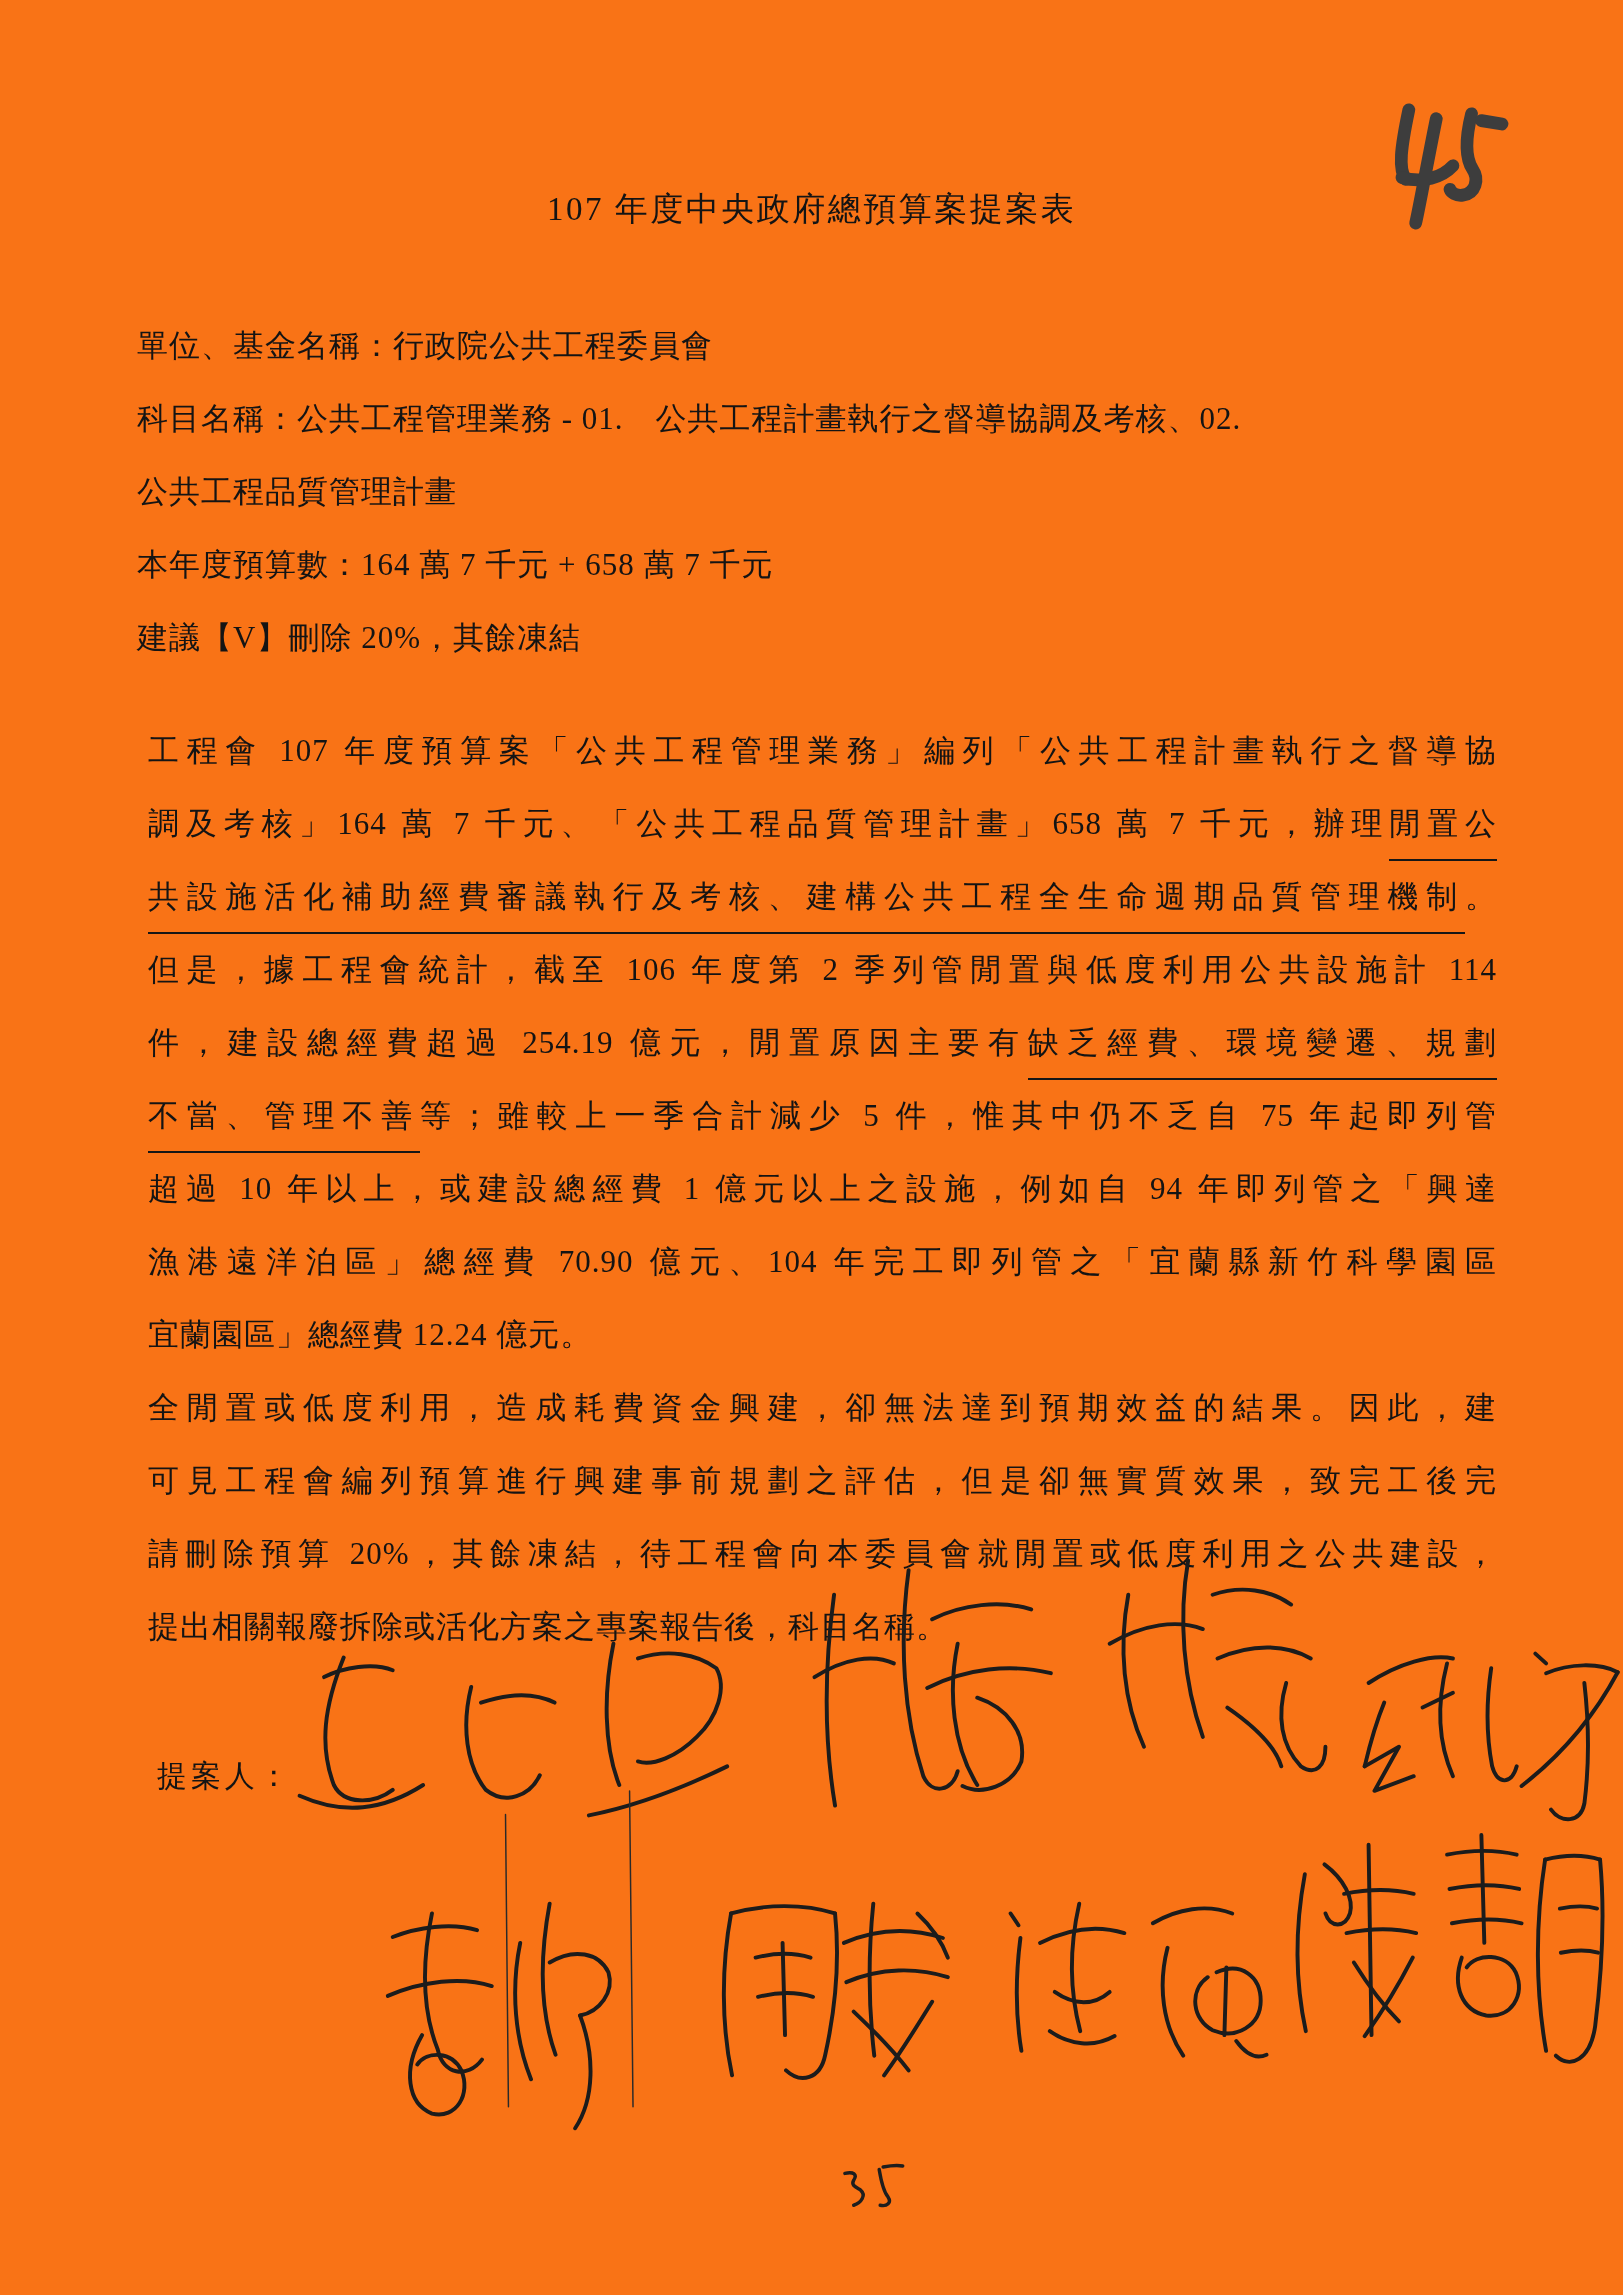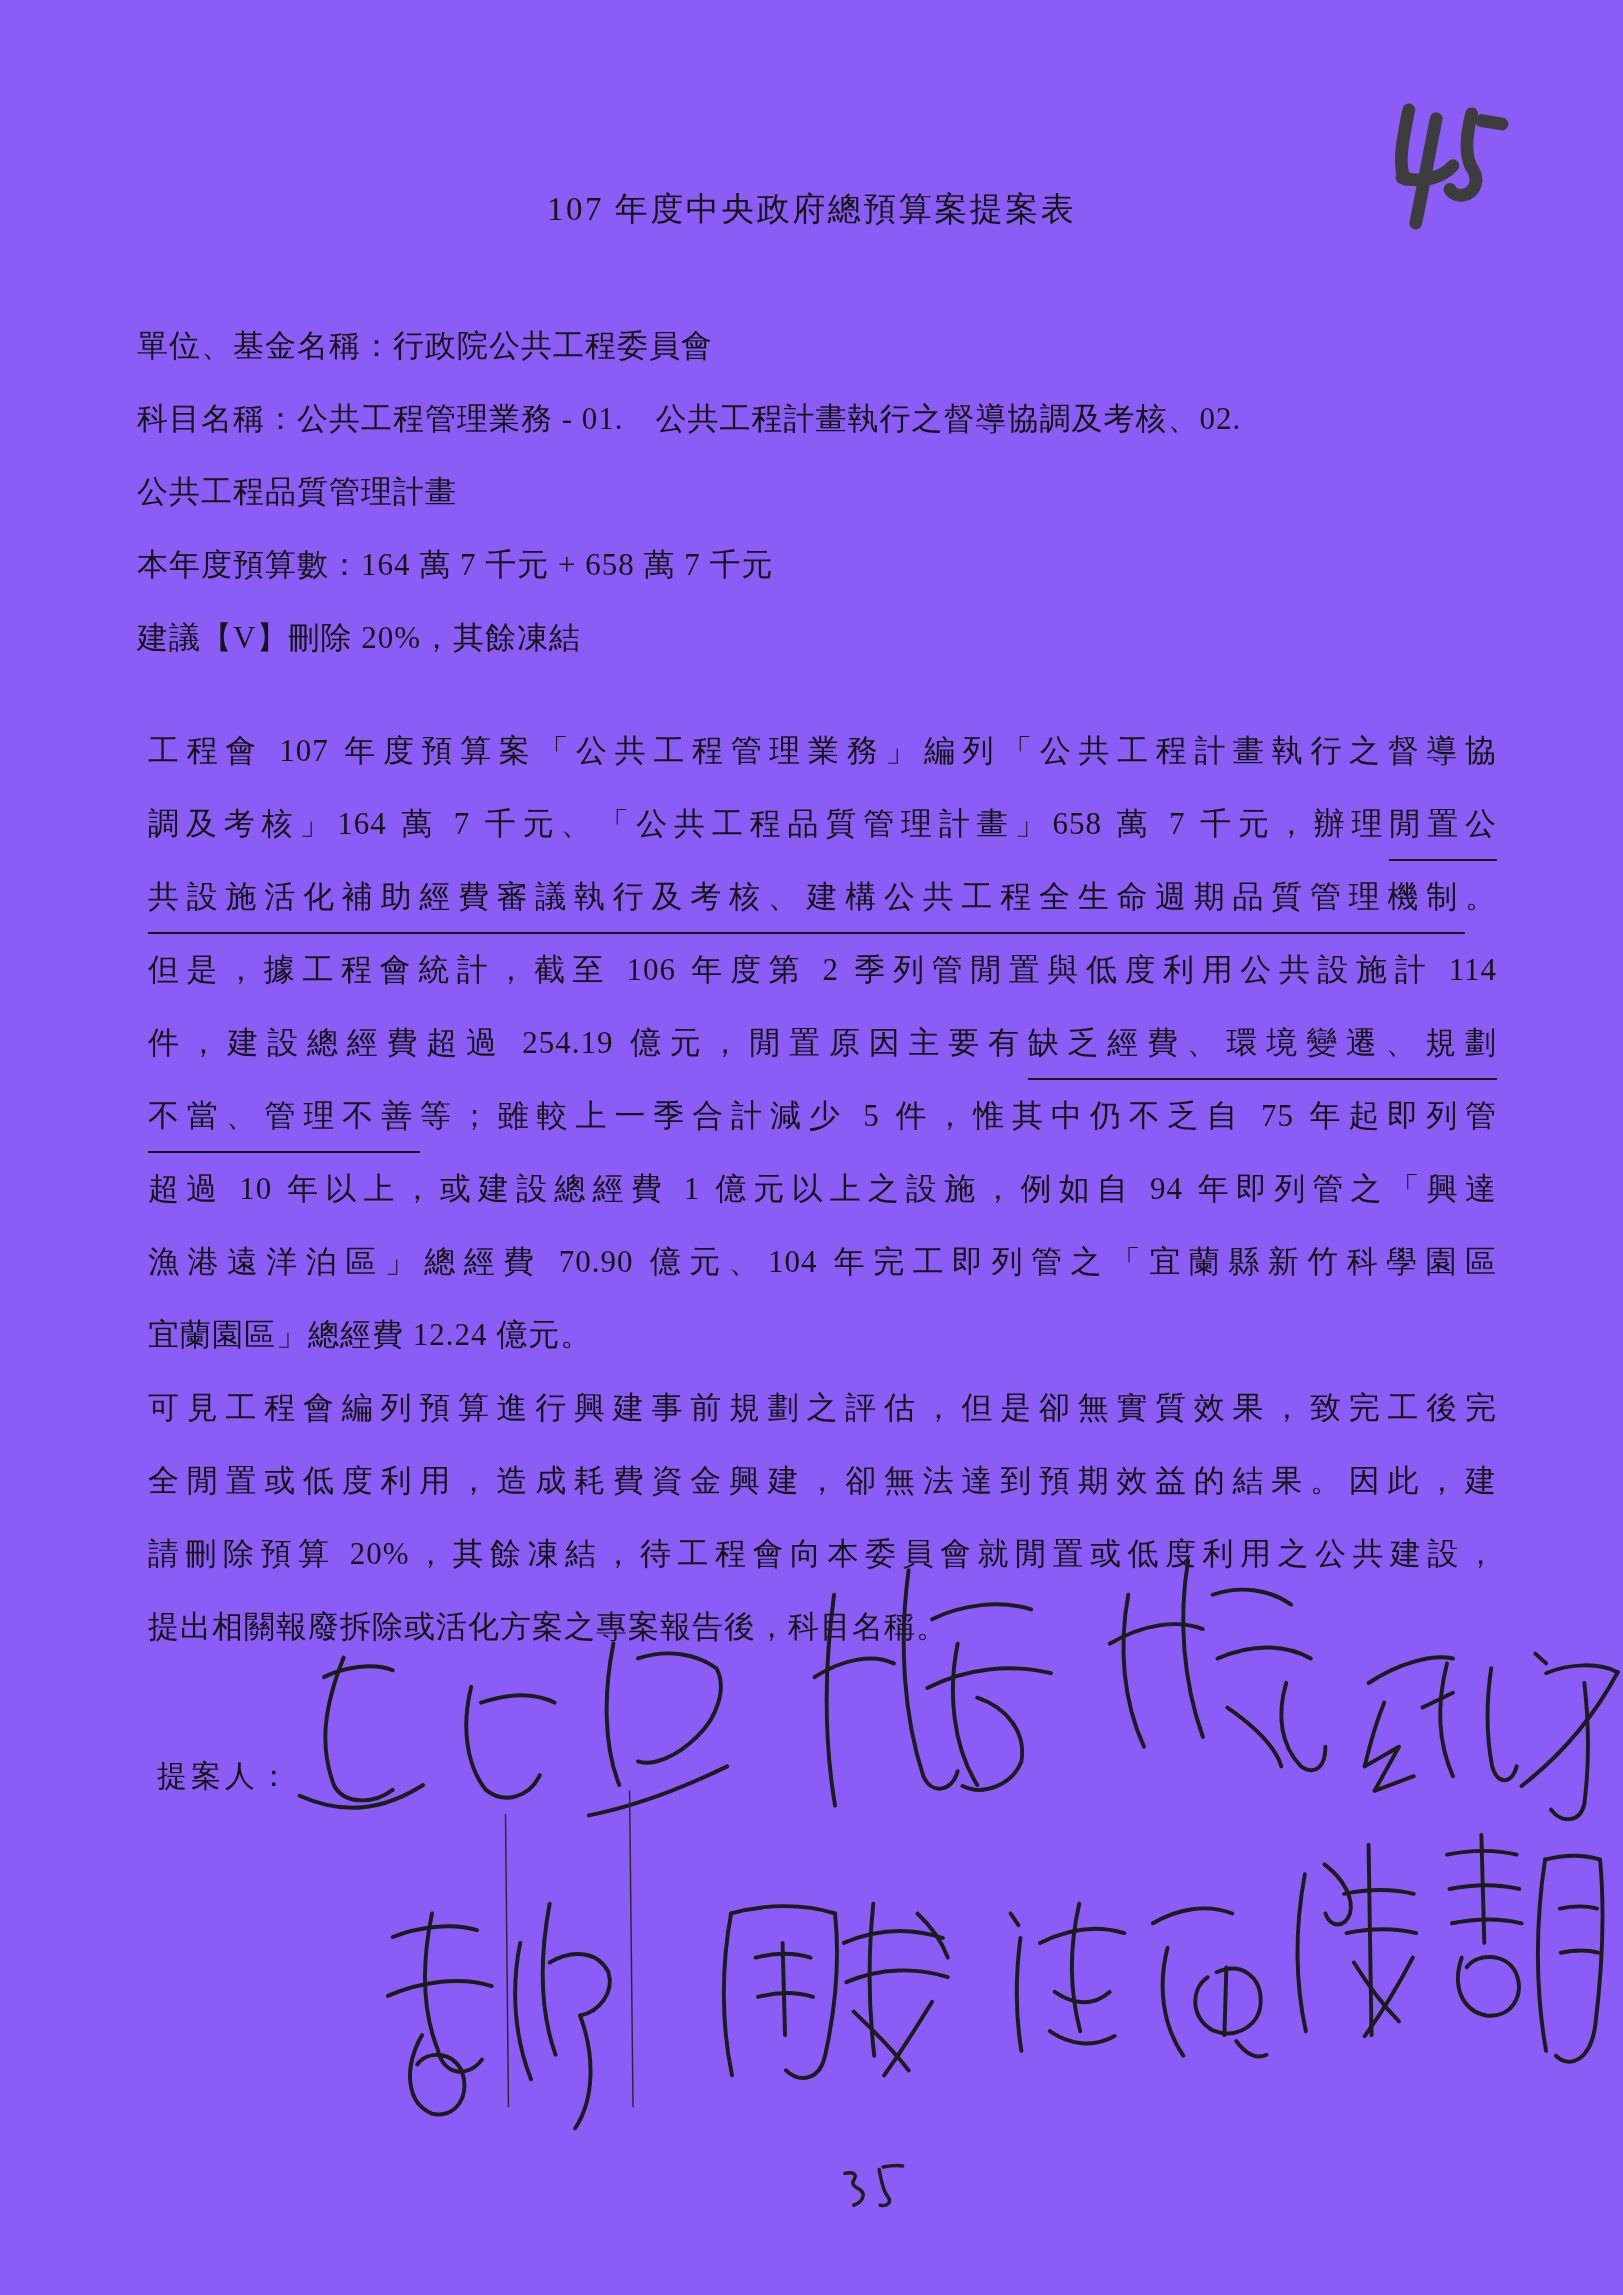--- a/index.html
+++ b/index.html
@@ -1,21 +1,21 @@
 <!DOCTYPE html>
 <html style="font-size:7.8px"><head>
 <meta charset="utf-8">
 <style>
   html,body{margin:0;padding:0;}
   body{
     width:1624px;height:2295px;position:relative;background:#ffffff;
     font-family:"Liberation Serif","DejaVu Serif",serif;color:#141414;
     overflow:hidden;
   }
-  .page{position:absolute;inset:0;background:#8b5cf6;}
+  .page{position:absolute;inset:0;background:#f97316;}
   .title{
     position:absolute;left:137px;top:182px;width:1349px;
     text-align:center;font-size:33px;line-height:54px;letter-spacing:2.5px;
     white-space:nowrap;
   }
   .hblock{position:absolute;left:137px;top:309px;width:1349px;}
   .bblock{position:absolute;left:148px;top:714px;width:1349px;}
   .tline{
     font-size:31px;line-height:73px;white-space:nowrap;letter-spacing:1px;
   }
@@ -50,22 +50,22 @@
   <div class="bblock">
       <div class="tline just"><span>工程會 107 年度預算案「公共工程管理業務」編列「公共工程計畫執行之督導協</span></div>
       <div class="tline just"><span>調及考核」164 萬 7 千元、「公共工程品質管理計畫」658 萬 7 千元，辦理</span><span class="u">閒置公</span></div>
       <div class="tline just"><span class="u">共設施活化補助經費審議執行及考核、建構公共工程全生命週期品質管理機制</span><span>。</span></div>
       <div class="tline just"><span>但是，據工程會統計，截至 106 年度第 2 季列管閒置與低度利用公共設施計 114</span></div>
       <div class="tline just"><span>件，建設總經費超過 254.19 億元，閒置原因主要有</span><span class="u">缺乏經費、環境變遷、規劃</span></div>
       <div class="tline just"><span class="u">不當、管理不善</span><span>等；雖較上一季合計減少 5 件，惟其中仍不乏自 75 年起即列管</span></div>
       <div class="tline just"><span>超過 10 年以上，或建設總經費 1 億元以上之設施，例如自 94 年即列管之「興達</span></div>
       <div class="tline just"><span>漁港遠洋泊區」總經費 70.90 億元、104 年完工即列管之「宜蘭縣新竹科學園區</span></div>
       <div class="tline"><span>宜蘭園區」總經費 12.24 億元。</span></div>
+      <div class="tline just"><span>全閒置或低度利用，造成耗費資金興建，卻無法達到預期效益的結果。因此，建</span></div>
       <div class="tline just"><span>可見工程會編列預算進行興建事前規劃之評估，但是卻無實質效果，致完工後完</span></div>
-      <div class="tline just"><span>全閒置或低度利用，造成耗費資金興建，卻無法達到預期效益的結果。因此，建</span></div>
       <div class="tline just"><span>請刪除預算 20%，其餘凍結，待工程會向本委員會就閒置或低度利用之公共建設，</span></div>
       <div class="tline"><span>提出相關報廢拆除或活化方案之專案報告後，科目名稱。</span></div>
     </div>
 
   <div class="proposer">提案人：</div>
 
   <svg class="ink" viewBox="0 0 3310 4680" aria-hidden="false">
 
     <g class="corner" aria-label="45">
       <path d="M2872,224 C2856,300 2850,346 2866,366"></path>

